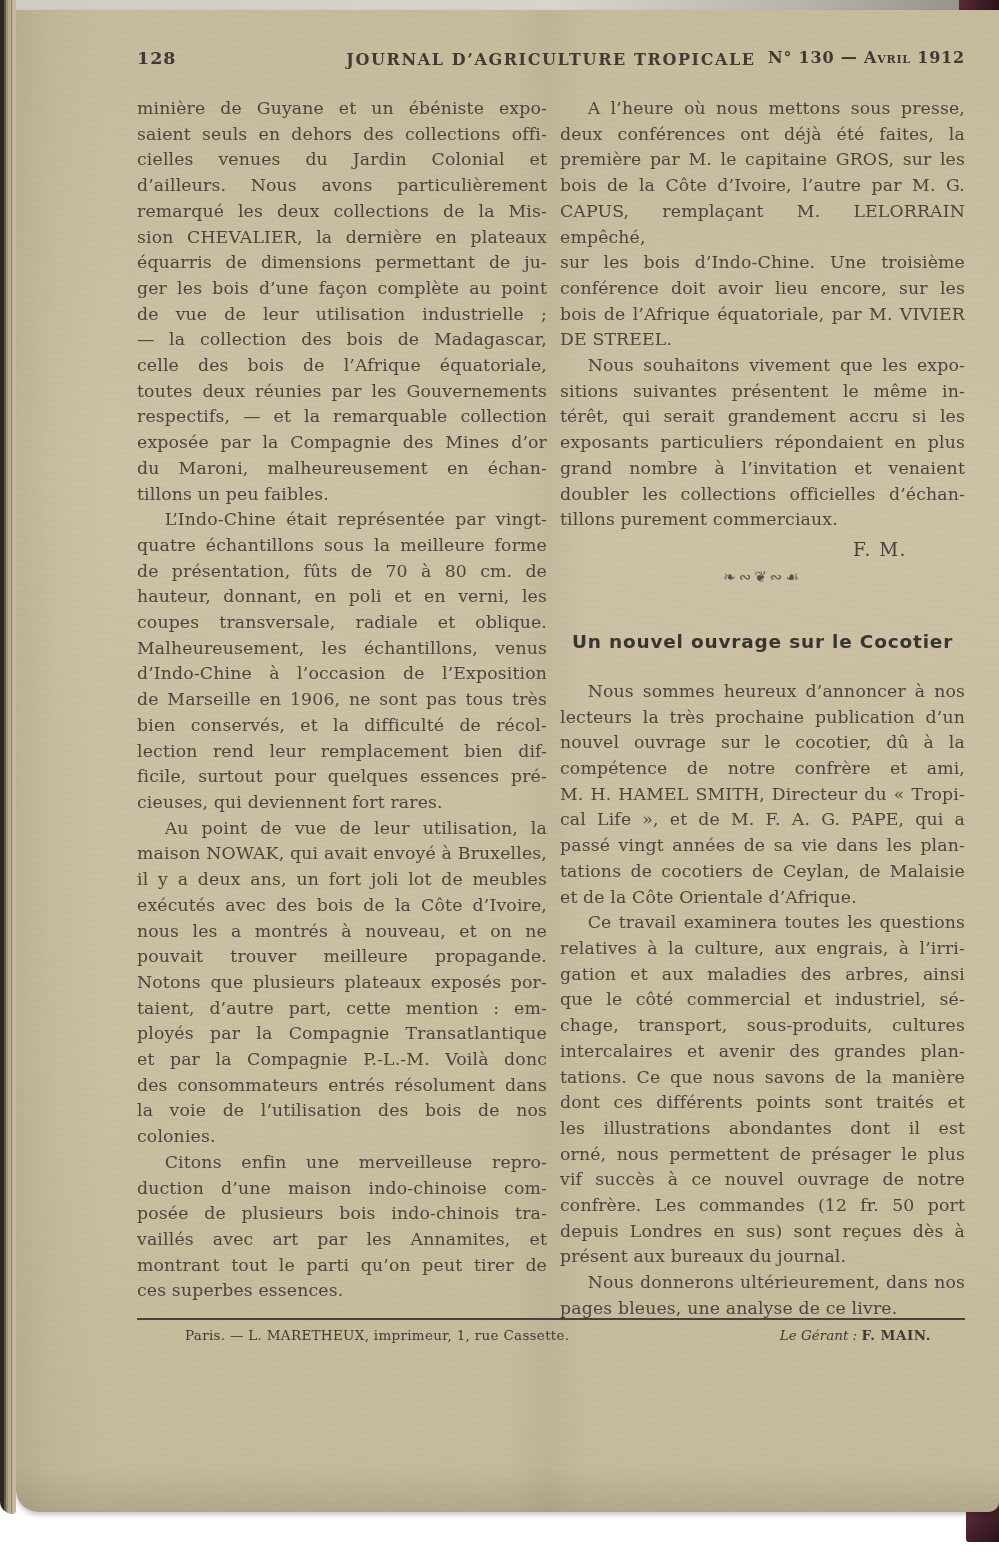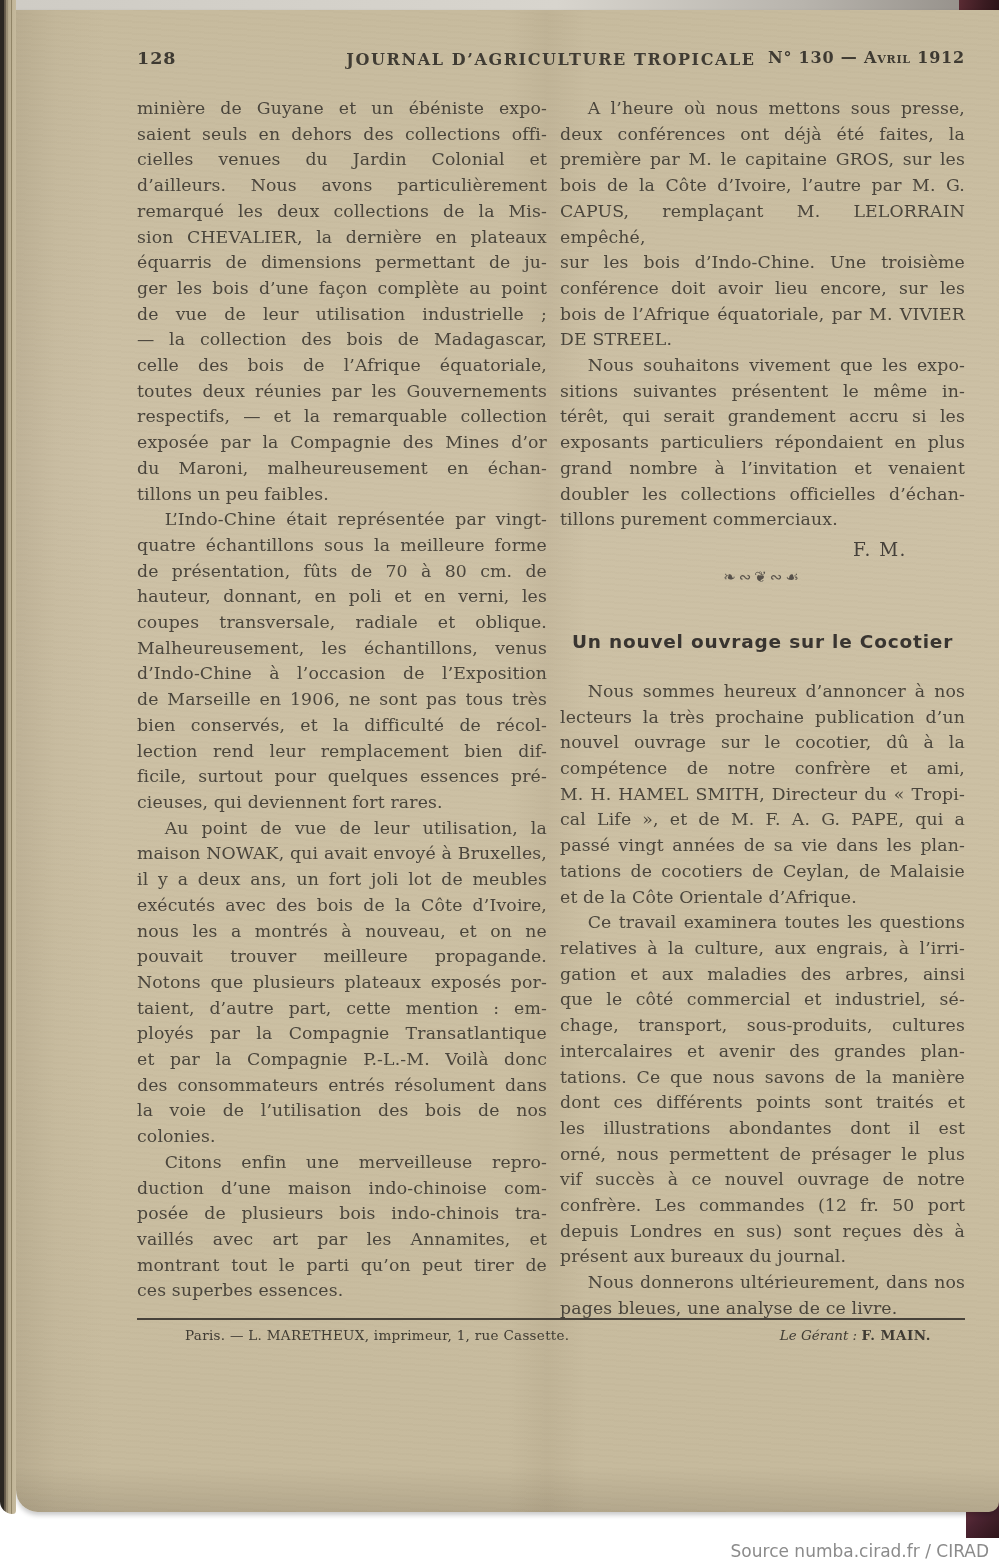--- a/index.html
+++ b/index.html
@@ -215,17 +215,14 @@
         <span class="imprint">Paris. — L. MARETHEUX, imprimeur, 1, rue Cassette.</span>
         <span class="gerant">
           <span class="lbl">Le Gérant :</span>
           <span class="nm">F. MAIN.</span>
         </span>
       </div>
     </div>
 
   </div>
 
-  <div class="source-bar">
-    <span>Source numba.cirad.fr / CIRAD</span>
-  </div>
 
 </div>
 
 </body></html>

